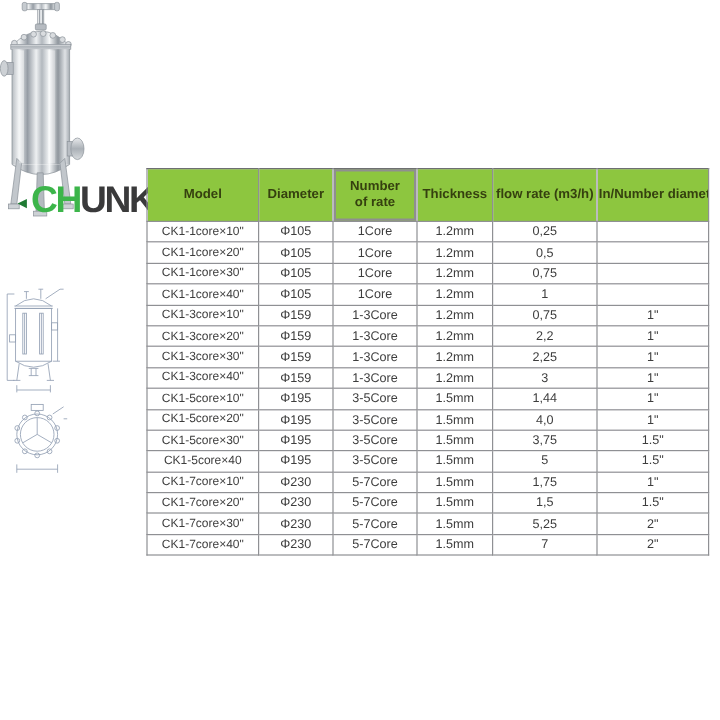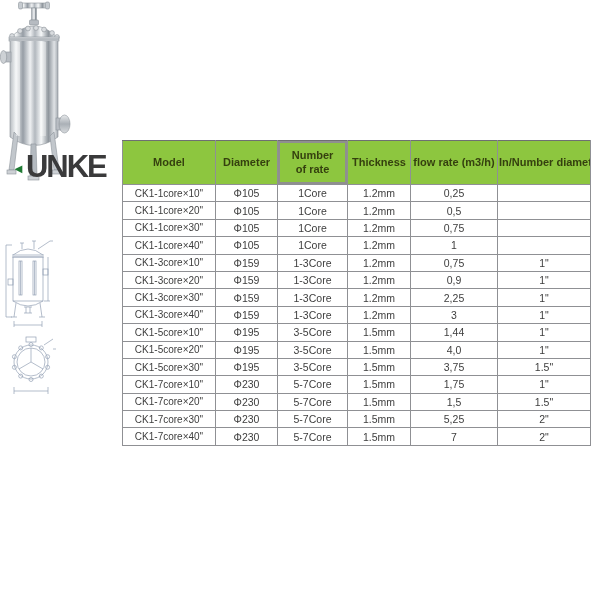--- a/index.html
+++ b/index.html
@@ -56,20 +56,21 @@
   table.spec tbody td:first-child{font-size:10px;}
 </style>
 </head>
 <body>
 
 <div class="screen">
 
   
   <div class="logo">
     <span class="arrow">◄</span>
+    <span class="green">CH</span>
     <span class="dark">UNKE</span>
   </div>
 
   
   <svg class="drawing side-view" viewBox="0 0 52 104">
     <g stroke="#93a0b4" stroke-width="0.7" fill="none">
 
       <line x1="18" y1="10" x2="18" y2="16"></line>
         <line x1="30" y1="8" x2="30" y2="16"></line>
       <line x1="16" y1="10" x2="20" y2="10"></line>
@@ -268,21 +269,21 @@
           <td>1-3Core</td>
           <td>1.2mm</td>
           <td>0,75</td>
           <td>1"</td>
         </tr>
         <tr>
           <td>CK1-3core×20"</td>
           <td>Φ159</td>
           <td>1-3Core</td>
           <td>1.2mm</td>
-          <td>0,9</td>
+          <td>2,2</td>
           <td>1"</td>
         </tr>
         <tr>
           <td>CK1-3core×30"</td>
           <td>Φ159</td>
           <td>1-3Core</td>
           <td>1.2mm</td>
           <td>2,25</td>
           <td>1"</td>
         </tr>
@@ -312,20 +313,28 @@
         </tr>
         <tr>
           <td>CK1-5core×30"</td>
           <td>Φ195</td>
           <td>3-5Core</td>
           <td>1.5mm</td>
           <td>3,75</td>
           <td>1.5"</td>
         </tr>
         <tr>
+          <td>CK1-5core×40</td>
+          <td>Φ195</td>
+          <td>3-5Core</td>
+          <td>1.5mm</td>
+          <td>5</td>
+          <td>1.5"</td>
+        </tr>
+        <tr>
           <td>CK1-7core×10"</td>
           <td>Φ230</td>
           <td>5-7Core</td>
           <td>1.5mm</td>
           <td>1,75</td>
           <td>1"</td>
         </tr>
         <tr>
           <td>CK1-7core×20"</td>
           <td>Φ230</td>

